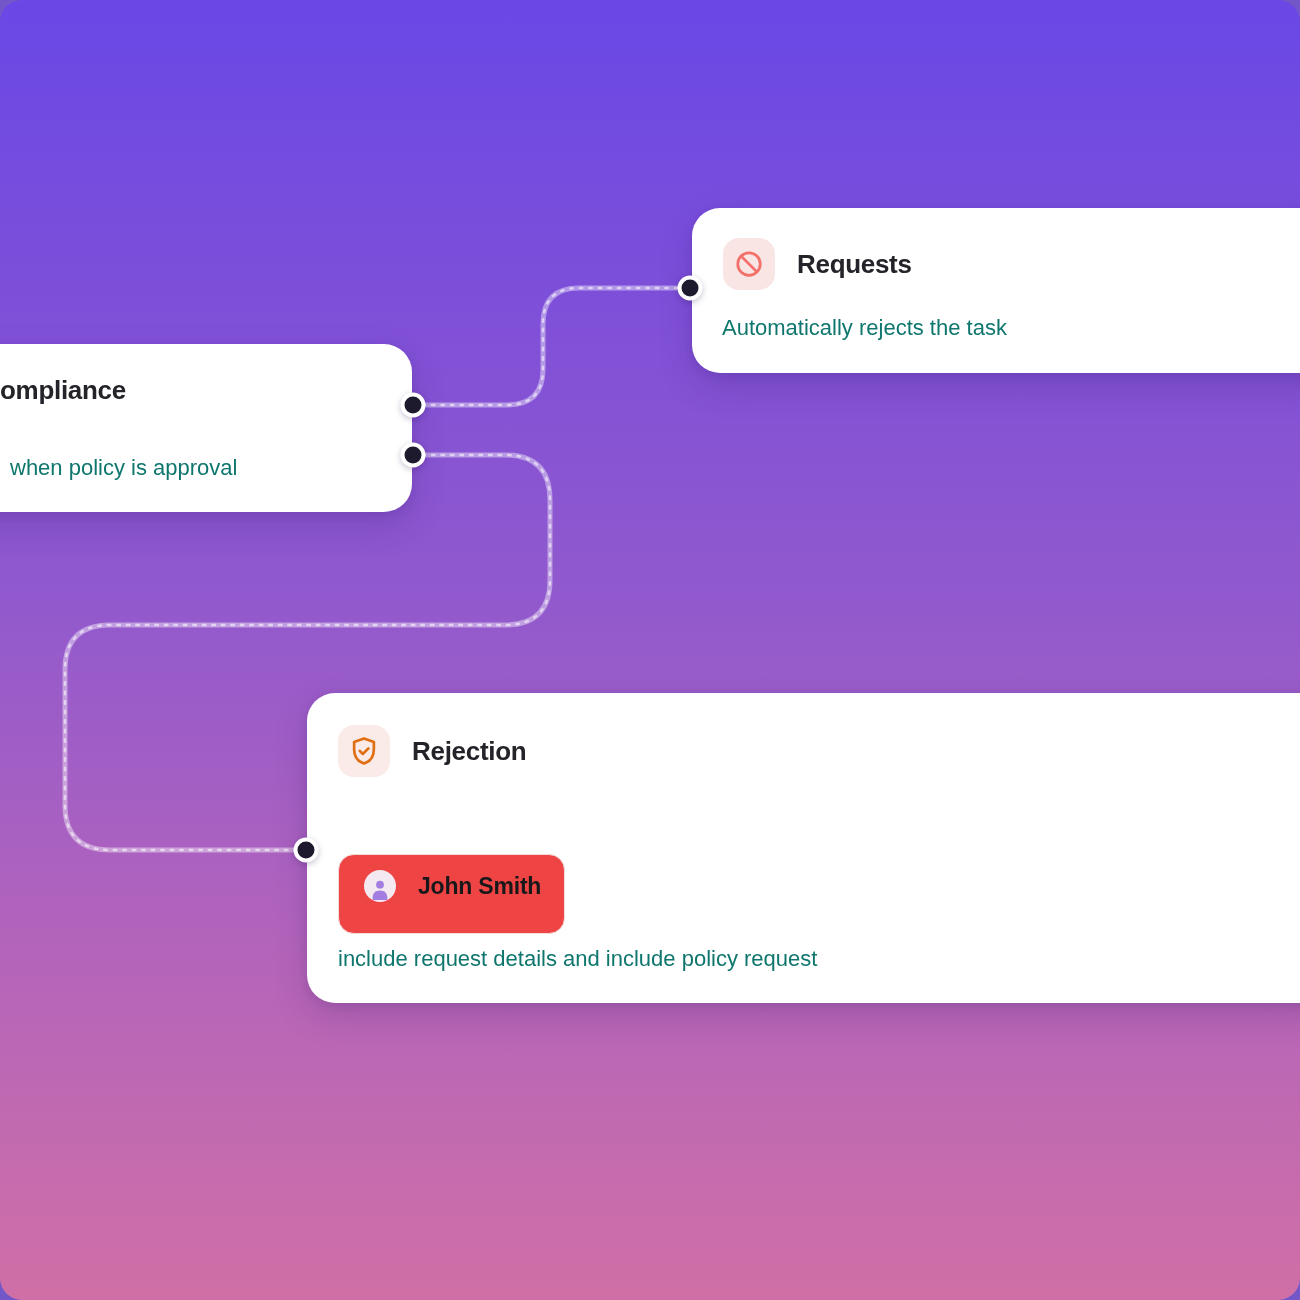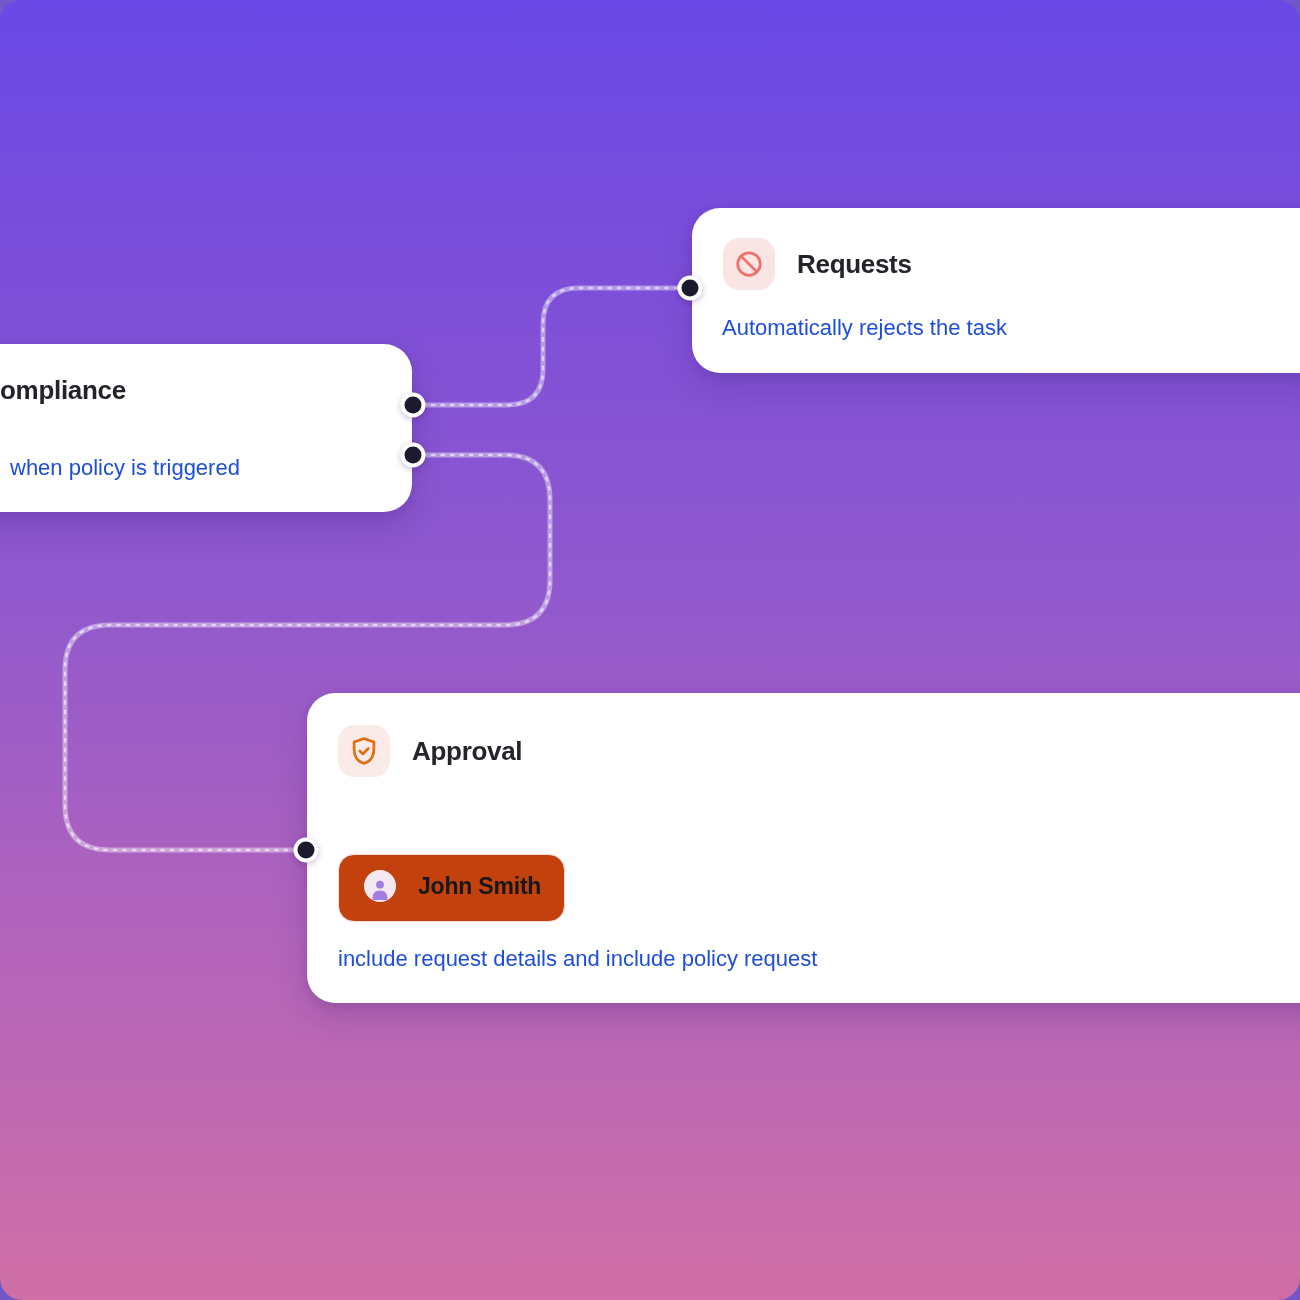--- a/index.html
+++ b/index.html
@@ -39,42 +39,42 @@
     font-weight: 700;
     letter-spacing: -0.3px;
     color: #232329;
     line-height: 52px;
     white-space: nowrap;
   }
   .node-desc {
     position: absolute;
     font-size: 22px;
     font-weight: 400;
-    color: #1d4ed8;
+    color: #0f766e;
     line-height: 28px;
     white-space: nowrap;
   }
   .icon-tile {
     position: absolute;
     width: 52px;
     height: 52px;
     border-radius: 16px;
     display: flex;
     align-items: center;
     justify-content: center;
   }
   .tile-rejection { background: #fae5e5; }
   .tile-approval  { background: #faeae8; }
   .chip {
     position: absolute;
     left: 31px;
     top: 161px;
     width: 227px;
-    height: 68px;
-    background: #c2410c;
+    height: 80px;
+    background: #ef4444;
     border: 1px solid #f3dcdc;
     border-radius: 16px;
     box-sizing: border-box;
     padding-left: 41px;
   }
   .chip-avatar {
     position: absolute;
     left: 25px;
     top: 15px;
     width: 32px;
@@ -117,42 +117,42 @@
     <g fill="none" stroke-linecap="round" stroke-linejoin="round">
       <path d="M 413 405 H 507 Q 543 405 543 369 V 324 Q 543 288 579 288 H 690" stroke="rgba(255,255,255,0.42)" stroke-width="5"></path>
       <path d="M 413 405 H 507 Q 543 405 543 369 V 324 Q 543 288 579 288 H 690" stroke="rgba(255,255,255,0.55)" stroke-width="2.5" stroke-dasharray="2.5 7"></path>
       <path d="M 413 455 H 505 Q 550 455 550 500 V 580 Q 550 625 505 625 H 110 Q 65 625 65 670 V 805 Q 65 850 110 850 H 306" stroke="rgba(255,255,255,0.42)" stroke-width="5"></path>
       <path d="M 413 455 H 505 Q 550 455 550 500 V 580 Q 550 625 505 625 H 110 Q 65 625 65 670 V 805 Q 65 850 110 850 H 306" stroke="rgba(255,255,255,0.55)" stroke-width="2.5" stroke-dasharray="2.5 7"></path>
     </g>
   </svg>
 
   <div class="card" style="left:-141px; top:344px; width:553px; height:168px;">
     <div class="node-title" style="left:141px; top:20px;">ompliance</div>
-    <div class="node-desc" style="left:151px; top:110px;">when policy is triggered</div>
+    <div class="node-desc" style="left:151px; top:110px;">when policy is approval</div>
   </div>
 
   <div class="card" style="left:692px; top:208px; width:650px; height:165px;">
     <div class="icon-tile tile-rejection" style="left:31px; top:30px;">
       <svg width="30" height="30" viewBox="0 0 24 24" fill="none" stroke="#f2716a" stroke-width="2.2" stroke-linecap="round">
         <circle cx="12" cy="12" r="9"></circle>
         <line x1="5.8" y1="5.8" x2="18.2" y2="18.2"></line>
       </svg>
     </div>
     <div class="node-title" style="left:105px; top:30px;">Requests</div>
     <div class="node-desc" style="left:30px; top:106px;">Automatically rejects the task</div>
   </div>
 
   <div class="card" style="left:307px; top:693px; width:1035px; height:310px;">
     <div class="icon-tile tile-approval" style="left:31px; top:32px;">
       <svg width="32" height="32" viewBox="0 0 24 24" fill="none" stroke="#e06e12" stroke-width="2" stroke-linecap="round" stroke-linejoin="round">
         <path d="M12 2.6 L19.4 5.3 V10.8 C19.4 16.2 16.3 19.9 12 21.4 C7.7 19.9 4.6 16.2 4.6 10.8 V5.3 Z"></path>
         <path d="M8.8 11.9 L11.1 14.2 L15.3 10"></path>
       </svg>
     </div>
-    <div class="node-title" style="left:105px; top:32px;">Approval</div>
+    <div class="node-title" style="left:105px; top:32px;">Rejection</div>
     <div class="chip">
       <div class="chip-avatar">
         <svg width="26" height="26" viewBox="0 0 24 24" fill="#a27ee0">
           <circle cx="12" cy="8" r="3.6"></circle>
           <path d="M12 13.4 c 4.4 0 6.8 2.5 6.8 6.8 v 2 H 5.2 v -2 c 0 -4.3 2.4 -6.8 6.8 -6.8 Z"></path>
         </svg>
       </div>
       <div class="chip-name">John Smith</div>
     </div>
     <div class="node-desc" style="left:31px; top:252px;">include request details and include policy request</div>

